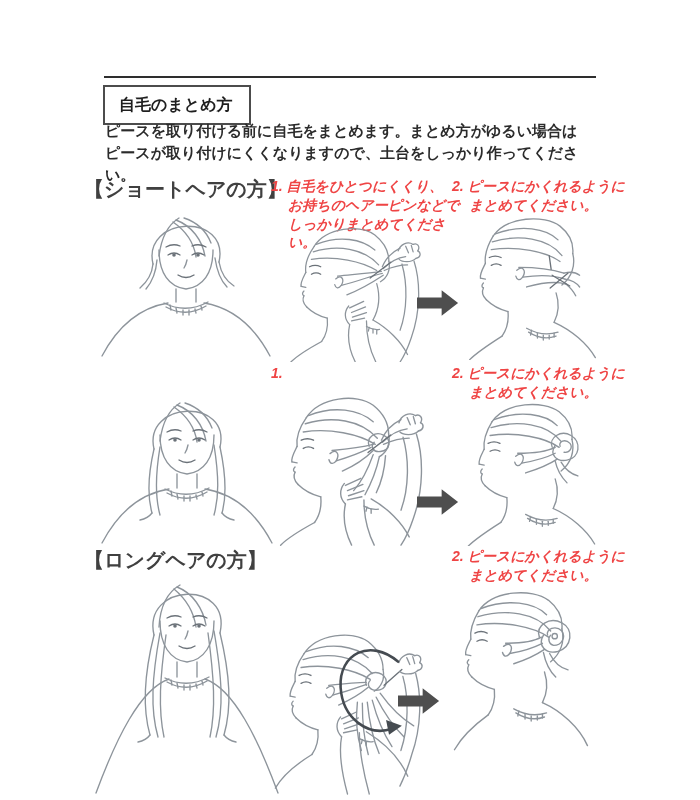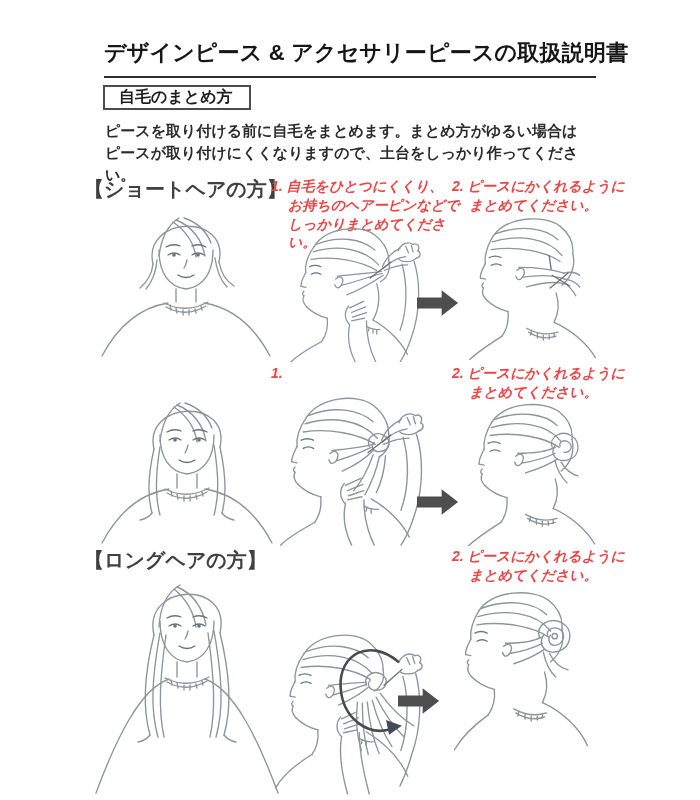--- a/index.html
+++ b/index.html
@@ -2,35 +2,34 @@
 <html><head>
 <meta charset="utf-8">
 <style>
   html,body{margin:0;padding:0;background:#ffffff;}
   .page{position:relative;width:700px;height:800px;background:#ffffff;overflow:hidden;
         font-family:"Liberation Sans","DejaVu Sans",sans-serif;color:#2b2b2b;}
   .abs{position:absolute;}
   .title{font-size:22px;font-weight:800;color:#161616;white-space:nowrap;letter-spacing:.2px;}
   .rule{height:2px;background:#2e2e2e;}
   .label-box{border:2px solid #4c4c4c;display:flex;align-items:center;
-             padding:7px 14px;height:25px;font-size:16px;font-weight:700;color:#1f1f1f;box-sizing:border-box;}
+             padding:18px 14px;height:18px;font-size:16px;font-weight:700;color:#1f1f1f;box-sizing:border-box;}
   .intro{font-size:15px;line-height:1.45;font-weight:600;color:#2b2b2b;white-space:pre-line;}
   .sec-h{font-size:20px;font-weight:700;color:#404040;white-space:nowrap;text-align:center;}
   .step{font-size:14px;line-height:1.34;font-weight:600;color:#ef4444;
         white-space:pre-line;padding-left:17px;text-indent:-17px;font-style:italic;}
   svg{display:block;}
   .art{stroke:#8d949b;stroke-width:1.35;fill:none;stroke-linecap:round;stroke-linejoin:round;}
   .dark{stroke:#6b7279;}
 </style>
 </head>
 <body>
 
 <div class="page">
 
-  <div class="abs title" style="left:104px;top:38px;">デザインピース &amp; アクセサリーピースの取扱説明書</div>
   <div class="abs rule" style="left:104px;top:76px;width:492px;"></div>
 
   <div class="abs label-box" style="left:103px;top:85px;min-width:148px;">
     <span>自毛のまとめ方</span>
   </div>
 
   <div class="abs intro" style="left:105px;top:122px;width:500px;font-family:Liberation Mono, monospace;">ピースを取り付ける前に自毛をまとめます。まとめ方がゆるい場合は
 ピースが取り付けにくくなりますので、土台をしっかり作ってください。</div>
 
   <div class="abs sec-h" style="left:84px;top:176px;">【ショートヘアの方】</div>

